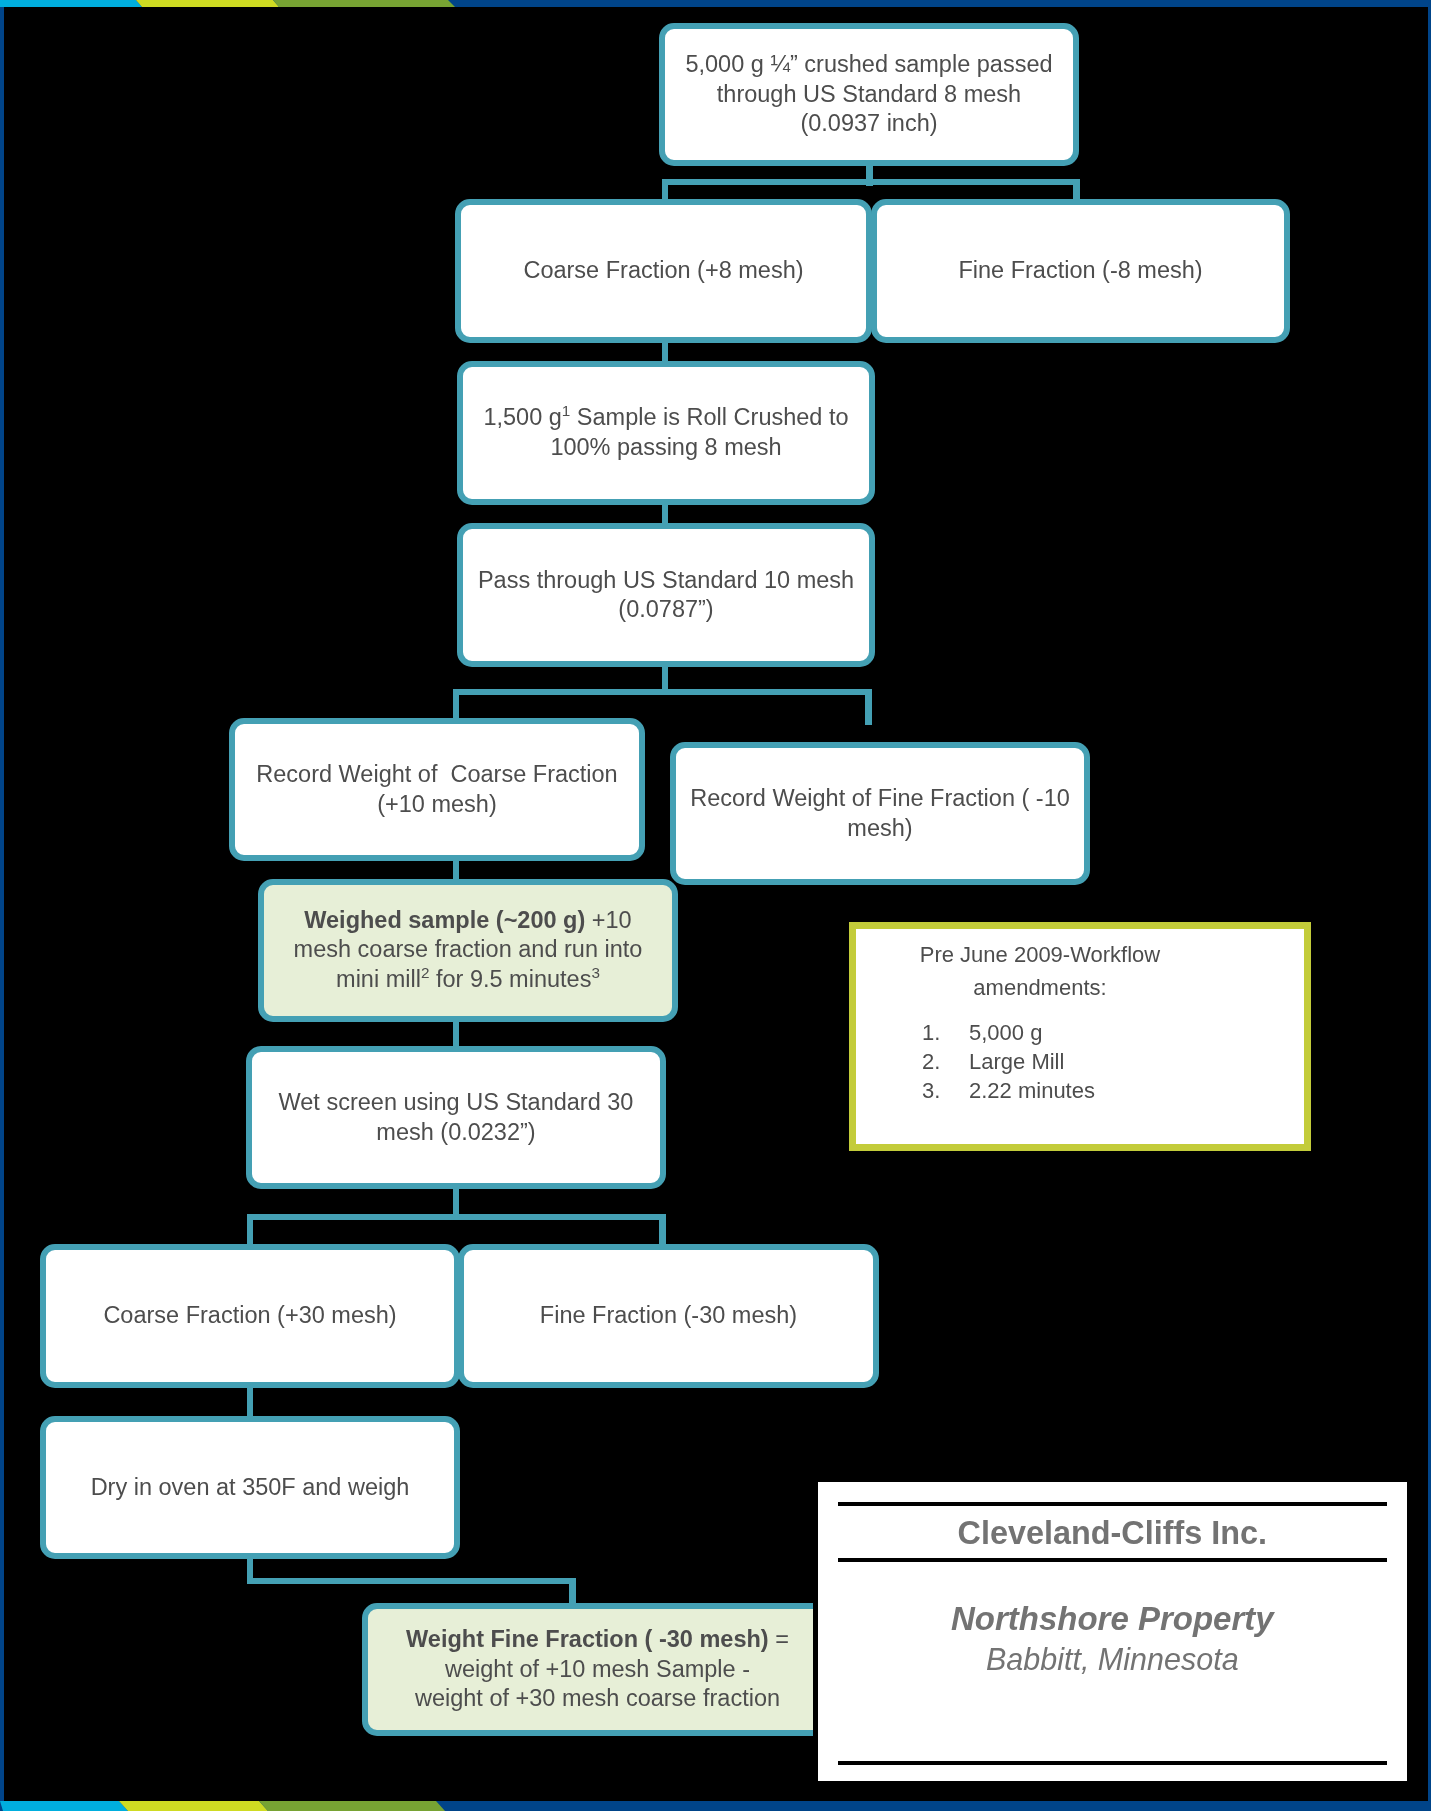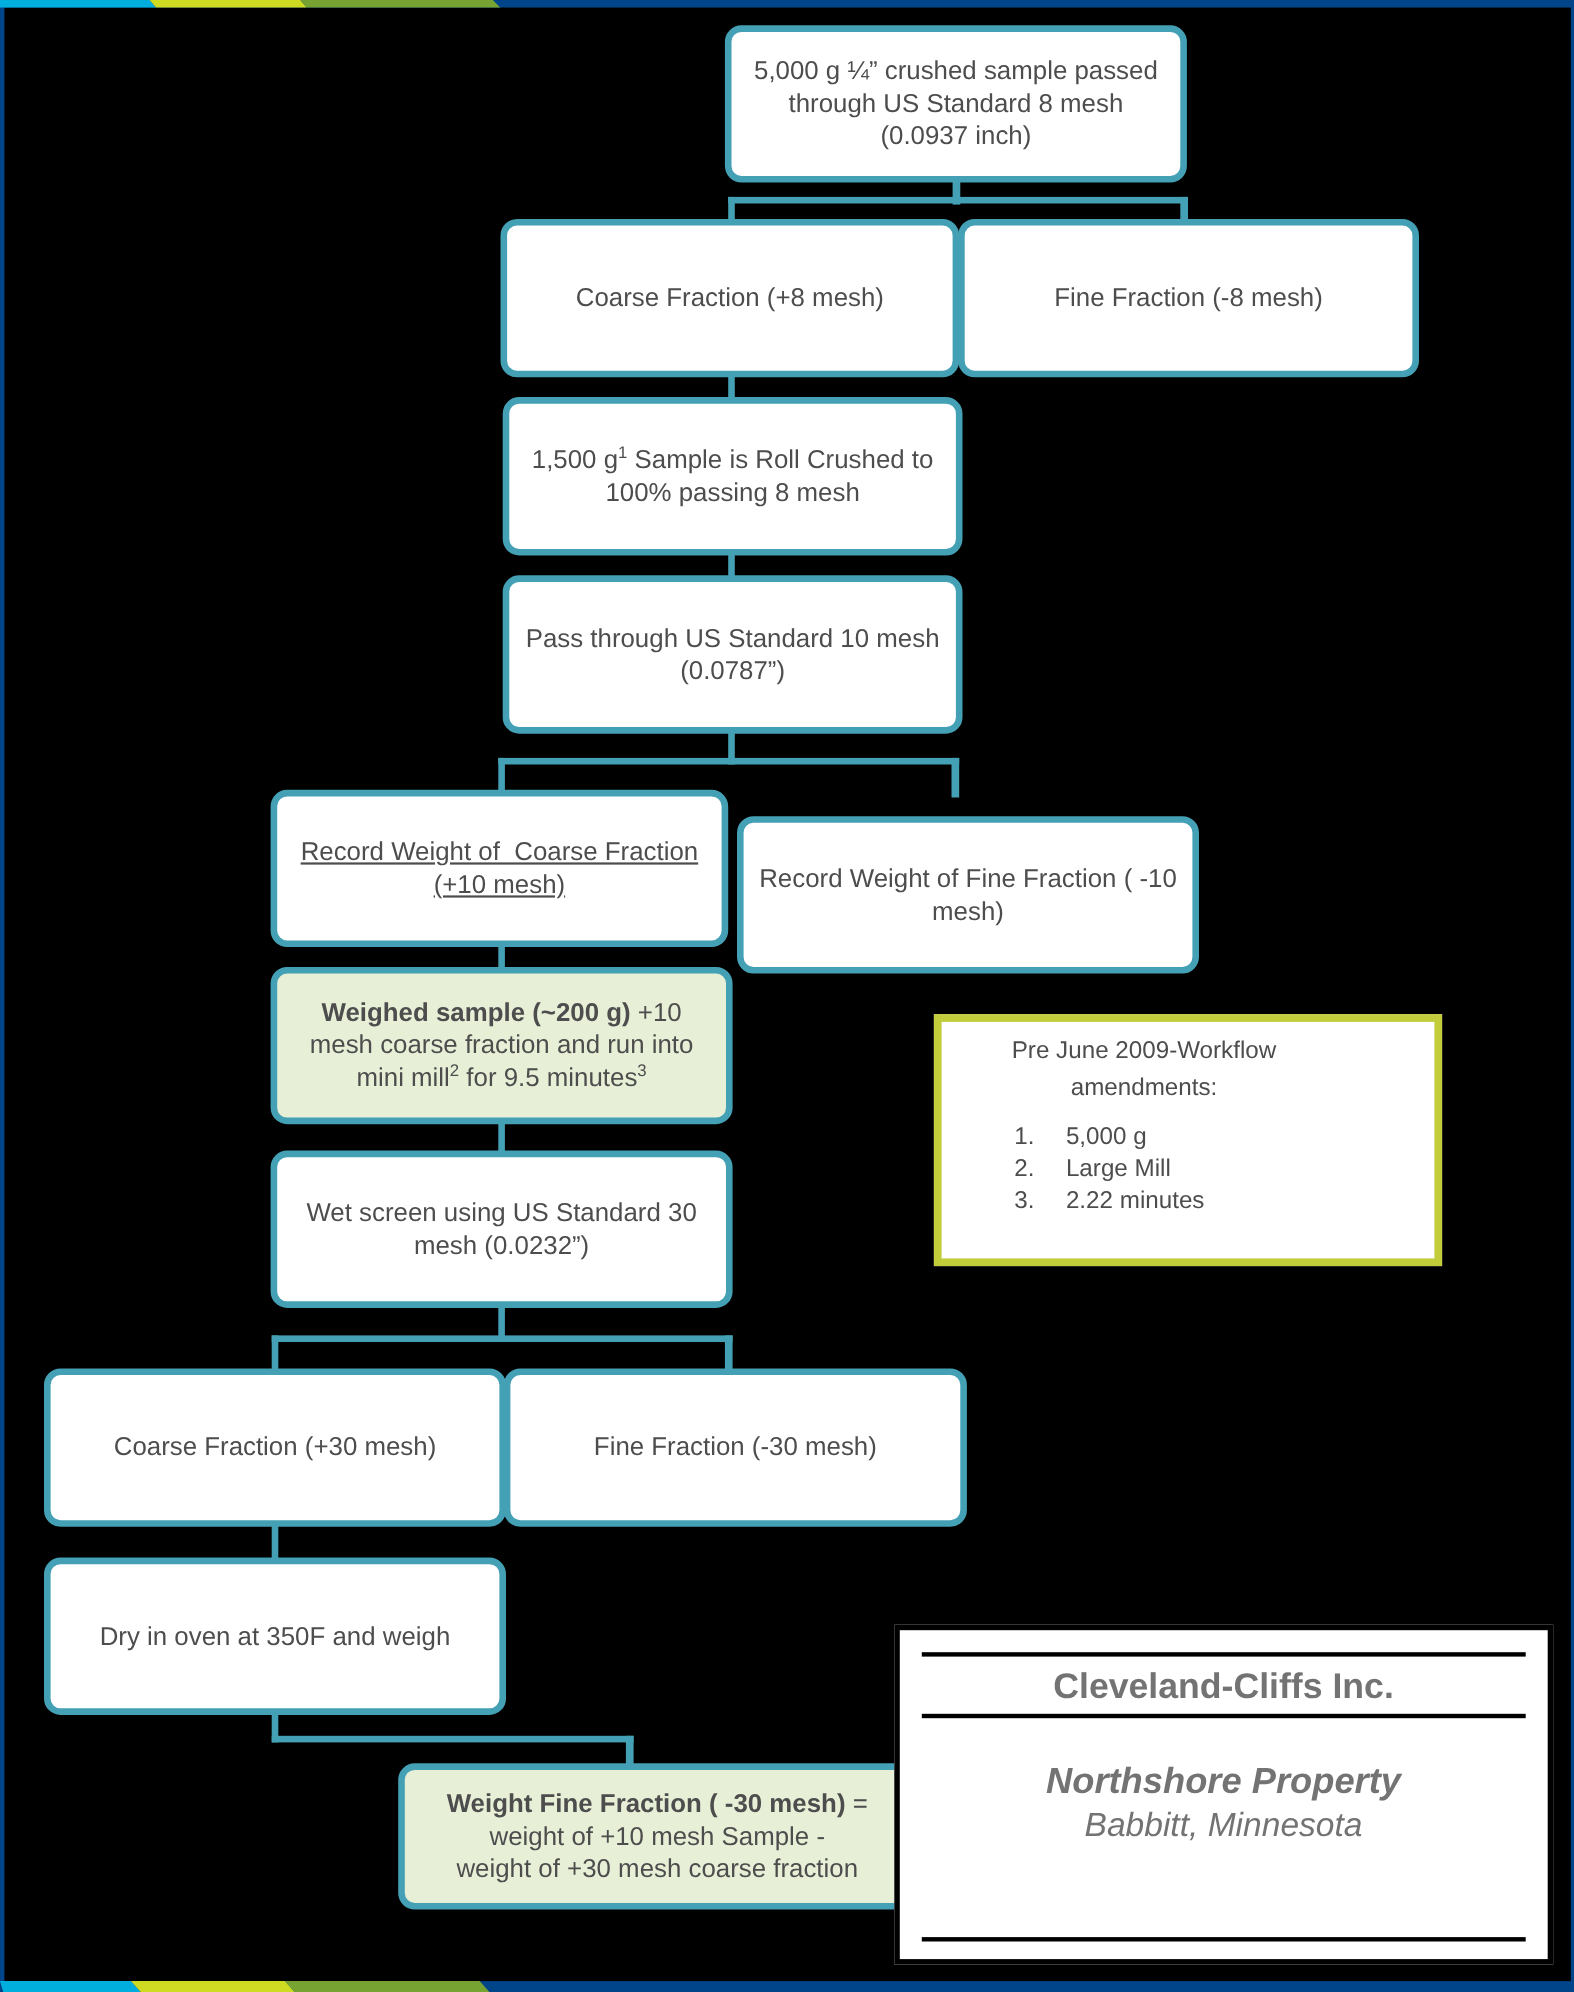--- a/index.html
+++ b/index.html
@@ -111,33 +111,33 @@
       <div>1,500 g<sup>1</sup> Sample is Roll Crushed to</div>
       <div>100% passing 8 mesh</div>
     </div>
   </div>
   <div class="node" style="left:457px;top:523px;width:418px;height:144px;">
     <div class="lines">
       <div>Pass through US Standard 10 mesh</div>
       <div>(0.0787”)</div>
     </div>
   </div>
-  <div class="node" style="left:246px;top:718px;width:416px;height:143px;text-decoration:underline;">
+  <div class="node" style="left:229px;top:718px;width:416px;height:143px;">
     <div class="lines">
       <div>Record Weight of &nbsp;Coarse Fraction</div>
       <div>(+10 mesh)</div>
     </div>
   </div>
   <div class="node" style="left:670px;top:718px;width:420px;height:143px;margin-top:24px;">
     <div class="lines">
       <div>Record Weight of Fine Fraction ( -10</div>
       <div>mesh)</div>
     </div>
   </div>
-  <div class="node green" style="left:246px;top:878.5px;width:420px;height:143px;">
+  <div class="node green" style="left:258px;top:878.5px;width:420px;height:143px;">
     <div class="lines">
       <div><b>Weighed sample (~200 g)</b> +10</div>
       <div>mesh coarse fraction and run into</div>
       <div>mini mill<sup>2</sup> for 9.5 minutes<sup>3</sup></div>
     </div>
   </div>
   <div class="node" style="left:246px;top:1046px;width:420px;height:143px;">
     <div class="lines">
       <div>Wet screen using US Standard 30</div>
       <div>mesh (0.0232”)</div>

